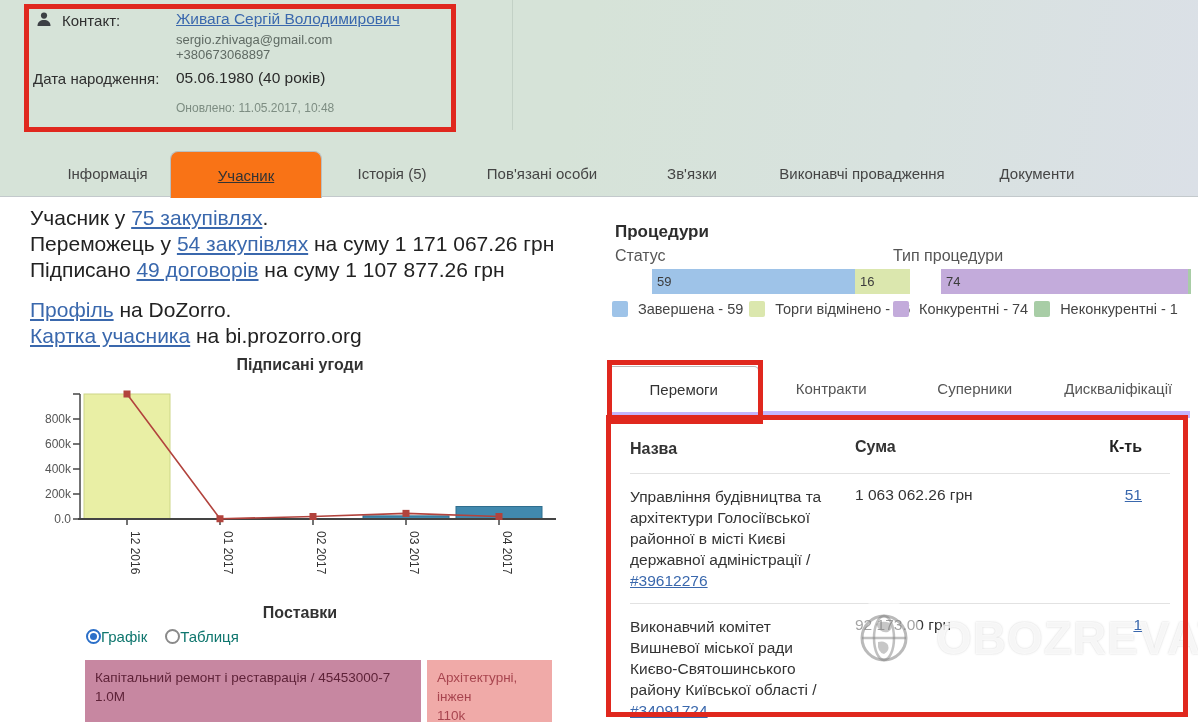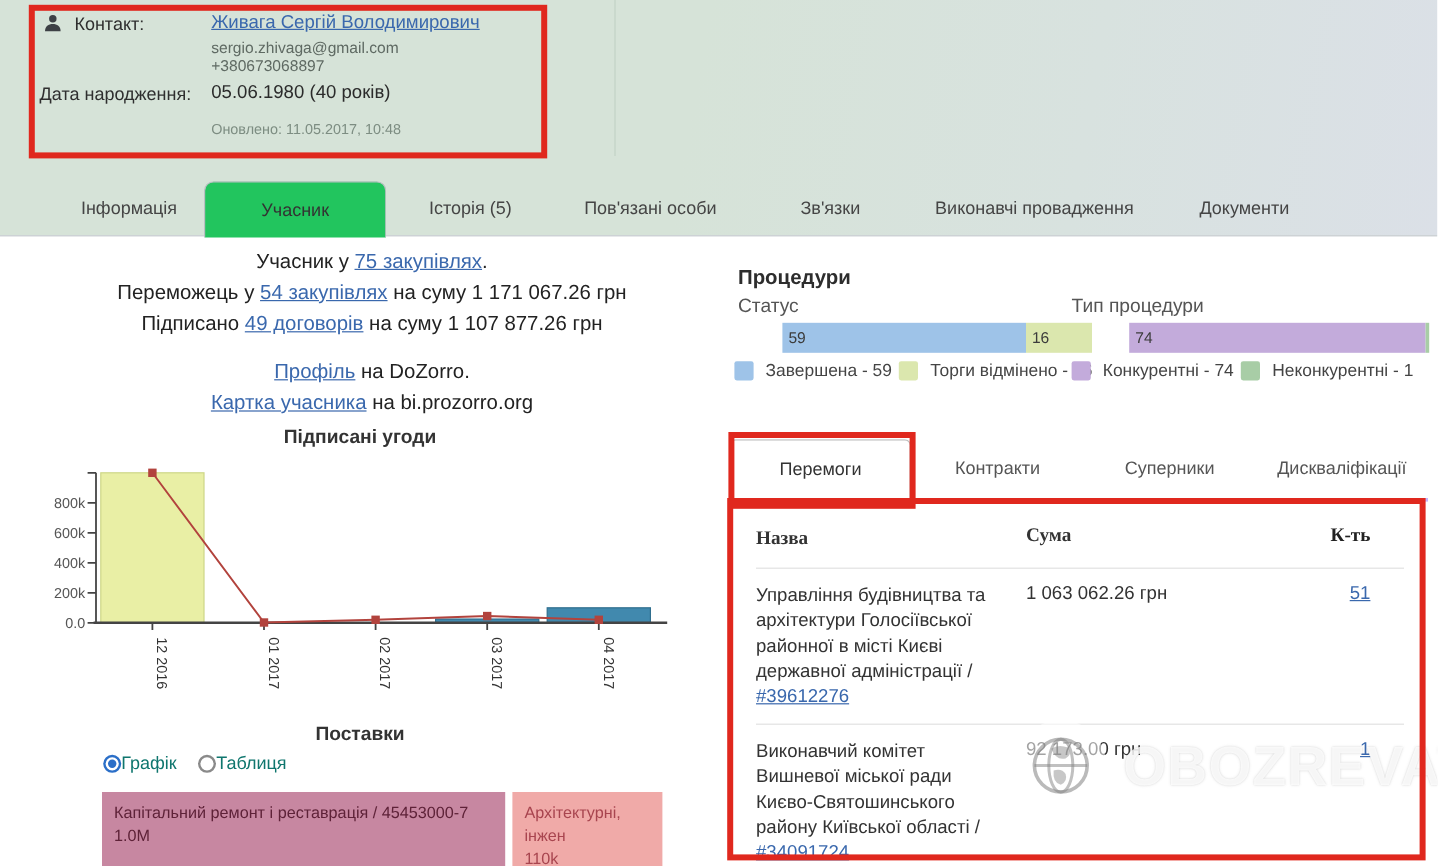--- a/index.html
+++ b/index.html
@@ -20,32 +20,32 @@
   .birth-value{position:absolute;left:176px;top:69px;font-size:15.5px;color:#2b2b2b;}
   .updated{position:absolute;left:176px;top:101px;font-size:12px;color:#7d8d82;}
 
   a, .link{color:#3a68ad;text-decoration:underline;cursor:pointer;}
 
   
   .tabs{position:absolute;left:0;top:151px;width:1198px;height:46px;display:flex;}
   .tabs .spacer{width:45px;}
   .tab{height:45px;display:flex;align-items:center;justify-content:center;
        font-size:15px;color:#454545;cursor:pointer;}
-  .tab.active{background:#22c55e;border:1px solid #b9bfc2;border-bottom:none;
-       border-radius:8px 8px 0 0;color:#333;z-index:3;height:46px;}
+  .tab.active{background:#f97316;border:1px solid #b9bfc2;border-bottom:none;
+       border-radius:8px 8px 0 0;color:#333;z-index:3;height:46px;text-decoration:underline;}
   .t0{width:125px}.t1{width:150px}.t2{width:140px}.t3{width:160px}.t4{width:140px}.t5{width:200px}.t6{width:150px}
 
   
   .redbox{position:absolute;border:5px solid #e0281e;z-index:50;pointer-events:none;}
   .rb1{left:24px;top:4px;width:422px;height:118px;}
   .rb2{left:607px;top:360px;width:146px;height:54px;}
   .rb3{left:606px;top:415px;width:572px;height:292px;}
 
   
-  .stats{position:absolute;left:30px;top:205px;width:560px;font-size:17px;line-height:26px;color:#222;text-align:center;}
+  .stats{position:absolute;left:30px;top:205px;width:560px;font-size:21px;line-height:26px;color:#222;}
   .stats p{margin:0 0 14px 0;}
 
   
   .chart-title{position:absolute;left:40px;top:356px;width:520px;text-align:center;
      font-size:16px;font-weight:bold;color:#333;}
   .plot{position:absolute;left:40px;top:386px;width:520px;height:200px;}
   .plot text.tick{font-size:12px;fill:#555;font-family:"Liberation Sans",sans-serif;}
   .plot text.xtick{font-size:12px;fill:#333;font-family:"Liberation Sans",sans-serif;}
 
   
@@ -72,29 +72,29 @@
   .stackbar .seg{height:25px;box-sizing:border-box;}
   .stackbar .seg span{font-size:13px;color:#3c3c3c;line-height:25px;padding-left:5px;}
   .legend{position:absolute;top:301px;display:flex;flex-direction:row;gap:6px;}
   .legend.lg-status{left:612px;}
   .legend.lg-type{left:893px;}
   .lg-row{display:flex;align-items:center;gap:10px;font-size:14.5px;color:#444;}
   .swatch{width:16px;height:16px;border-radius:2px;flex:0 0 16px;}
 
   
   .inner-tabs{position:absolute;left:608px;top:366px;width:582px;height:52px;display:flex;
-     border-bottom:3px solid #c4b5fd;box-sizing:border-box;}
+     border-bottom:7px solid #c4b5fd;box-sizing:border-box;}
   .itab{width:144px;display:flex;align-items:center;justify-content:center;font-size:15px;color:#555;cursor:pointer;}
   .itab.active{width:150px;background:#fff;border:1px solid #bbb;border-bottom:none;border-radius:5px 5px 0 0;
      margin-bottom:-1px;color:#333;z-index:2;}
 
   
   .wtable{position:absolute;left:630px;top:428px;width:540px;font-size:15.5px;}
   .trow{display:grid;grid-template-columns:225px 190px 1fr;column-gap:0;padding:12px 0;}
-  .trow.head{font-weight:bold;font-size:16px;color:#222;padding:10px 0 14px 0;font-family:Liberation Serif, serif;}
+  .trow.head{font-weight:bold;font-size:16px;color:#222;padding:10px 0 14px 0;}
   .trow + .trow{border-top:1px solid #e2e2e2;}
   .c-name{line-height:21px;color:#333;padding-right:12px;}
   .c-sum{color:#333;}
   .c-count{text-align:right;padding-right:28px;}
 
   
   .watermark{position:absolute;left:846px;top:600px;display:flex;align-items:center;z-index:40;pointer-events:none;}
   .wm-circle{width:76px;height:76px;border-radius:50%;background:rgba(255,255,255,.55);
      display:flex;align-items:center;justify-content:center;}
   .wm-text{margin-left:14px;font-size:46px;font-weight:bold;letter-spacing:1px;

